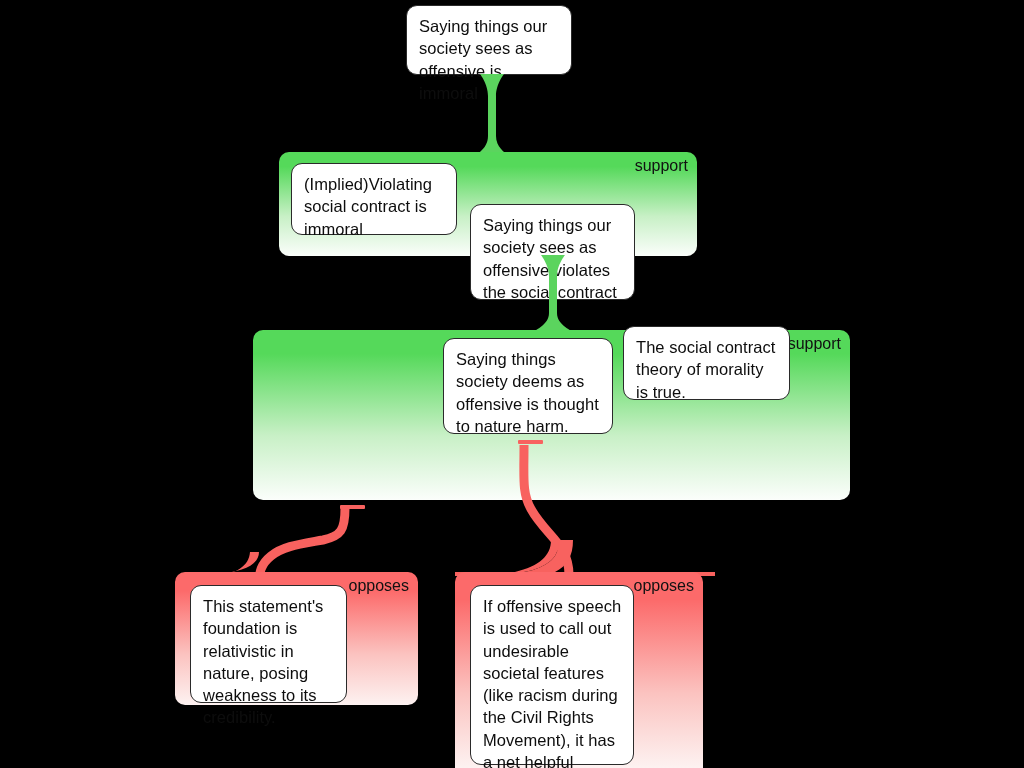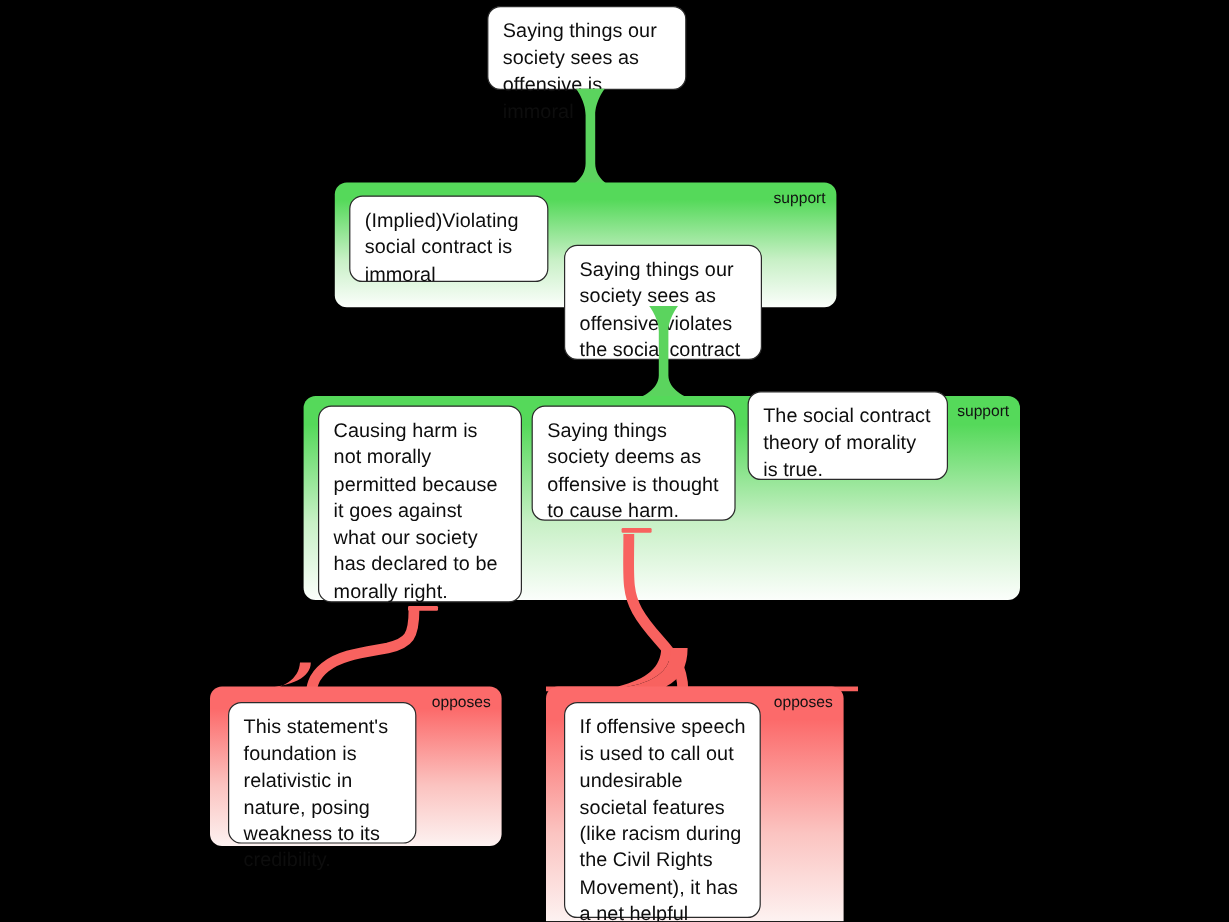--- a/index.html
+++ b/index.html
@@ -25,21 +25,21 @@
   .group.support {
     background: linear-gradient(to bottom, #55d95a 0%, #55d95a 14%, #c8f0c6 62%, #fbfefb 100%);
   }
   .group.opposes {
     background: linear-gradient(to bottom, #fc6a6a 0%, #fc6a6a 14%, #fbc3c0 62%, #fdf2f1 100%);
   }
   .group-label {
     position: absolute;
     top: 6px;
     right: 9px;
-    font-size: 13px;
+    font-size: 16px;
     color: #111111;
     line-height: 1;
     white-space: nowrap;
   }
 
   
   .card {
     position: absolute;
     background: #ffffff;
     border: 1.6px solid #2a2a2a;
@@ -87,22 +87,21 @@
 
   <div class="conn" style="left:530px; top:255px; width:46px; height:80px;">
     <svg width="46" height="80" viewBox="0 0 46 80">
       <path d="M11,0 L35,0 C35,0 27,10 27,21 L27,58 C27,70 42,76 46,78 L0,78 C4,76 19,70 19,58 L19,21 C19,10 11,0 11,0 Z" fill="#5bd45e"></path>
     </svg>
   </div>
 
   <div class="group support" style="left:253px; top:330px; width:597px; height:170px;">
     <span class="group-label">support</span>
   </div>
-  <div class="card" style="left:265px; top:338px; width:170px; height:164px;">Causing harm is not morally permitted because it goes against what our society has declared to be morally right.</div>
-  <div class="card" style="left:443px; top:338px; width:170px; height:96px;">Saying things society deems as offensive is thought to cause harm.</div>
+  <div class="card" style="left:443px; top:338px; width:170px; height:96px;">Saying things society deems as offensive is thought to nature harm.</div>
   <div class="card" style="left:623px; top:326px; width:167px; height:74px;">The social contract theory of morality is true.</div>
 
   <div class="stub" style="left:340px; top:505px; width:25px;"></div>
   <div class="conn" style="left:175px; top:508px; width:200px; height:76px;">
     <svg width="200" height="76" viewBox="0 0 200 76">
       <path d="M170,0 C170,22 166,28 148,32 C126,36 108,38 96,48 C86,56 84,64 84,76" fill="none" stroke="#f8625f" stroke-width="9" stroke-linecap="butt"></path>
       <path d="M84,60 C84,68 70,72 54,72 L0,72 L0,76 L200,76 L200,72 L104,72 C92,72 88,68 88,60 Z" fill="#f8625f" opacity="0"></path>
     </svg>
   </div>
 

